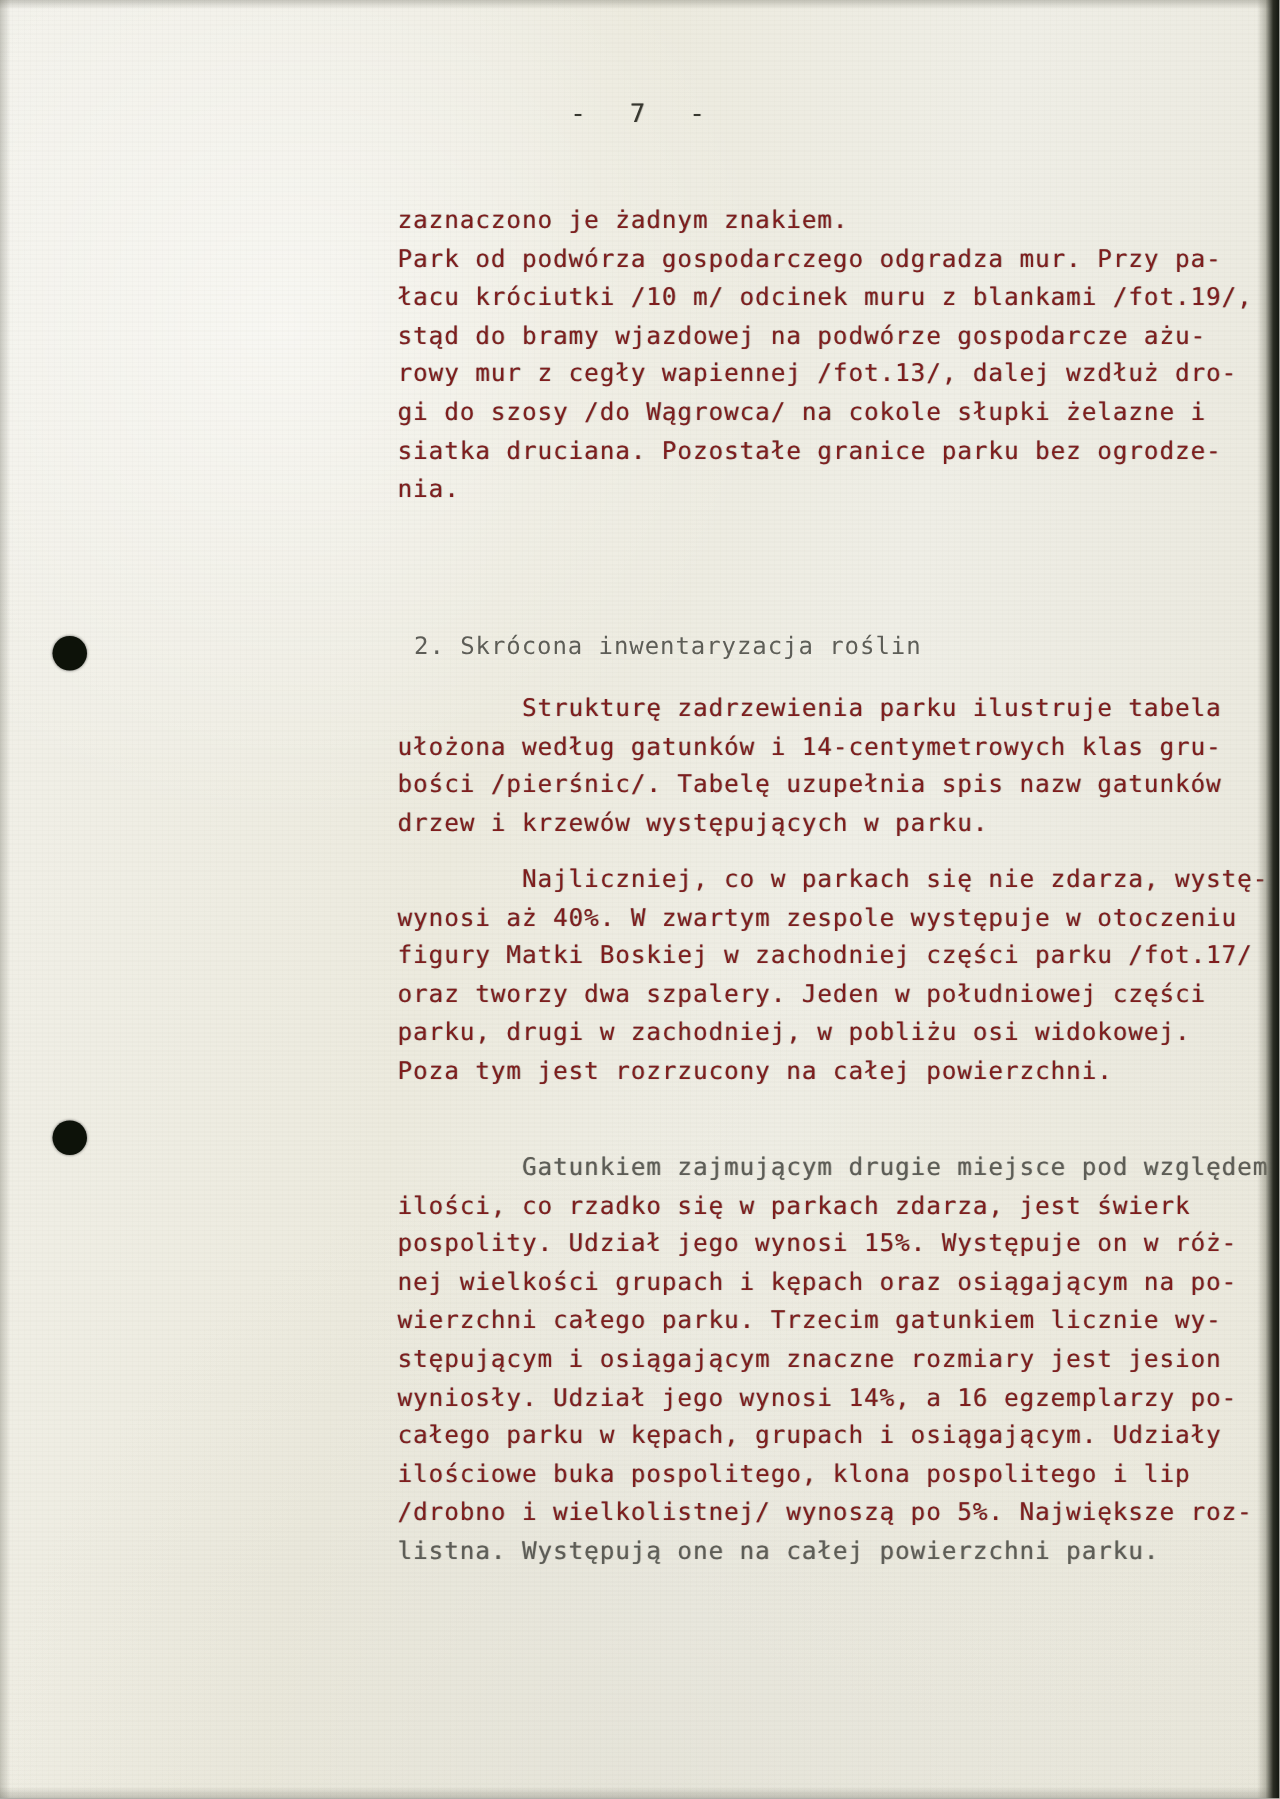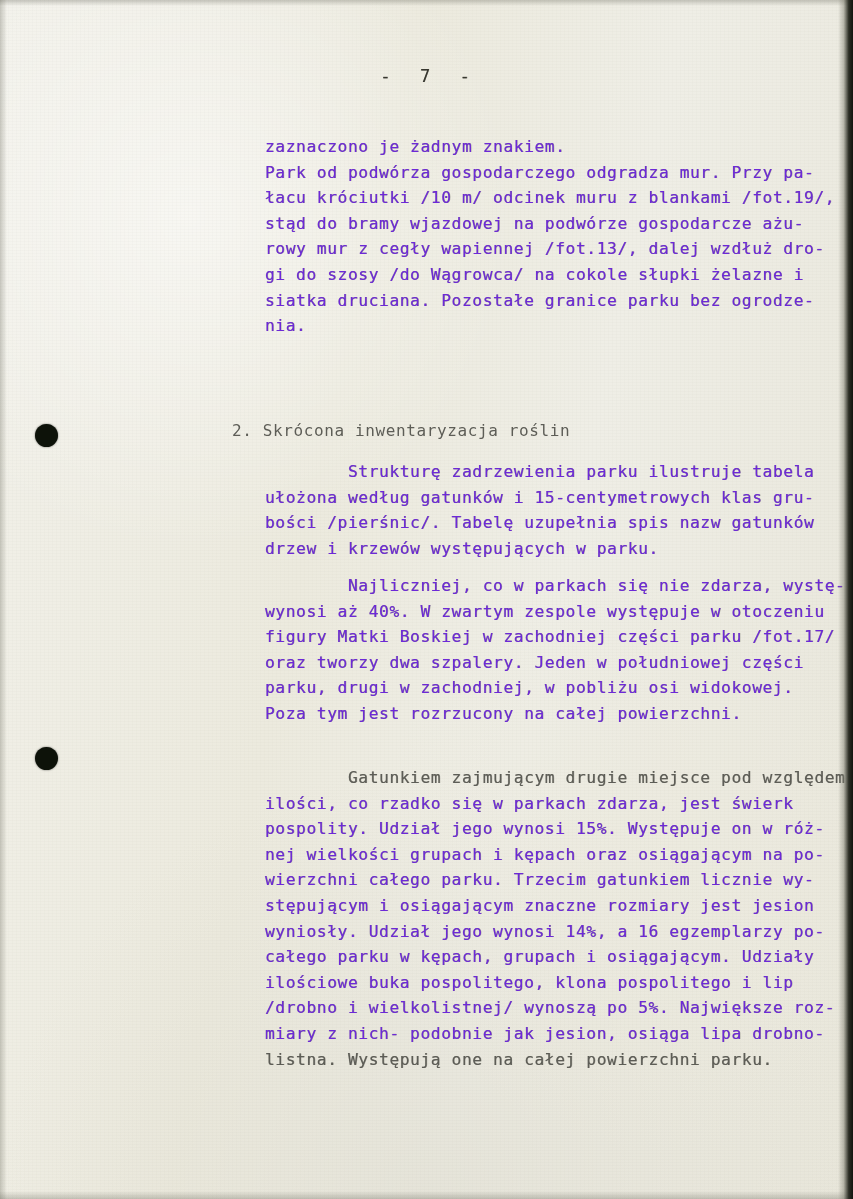--- a/index.html
+++ b/index.html
@@ -96,34 +96,34 @@
     position: absolute;
     left: 265px;
     width: 580px;
   }
   .text-block .line {
     display: block;
     height: 25.6px;
     line-height: 25.6px;
     font-size: 16.2px;
     letter-spacing: 0.62px;
-    color: #6d28d9;
+    color: #7f1d1d;
     white-space: pre;
     text-shadow:
       0.45px 0.3px 0.45px rgba(60,60,54,0.42),
       -0.3px 0.25px 0.55px rgba(95,95,85,0.28);
   }
   .line.faint  { color: #4a4a44; opacity: 0.88; }
 
   #heading-section {
     position: absolute;
     left: 232px;
     top: 421px;
   }
-  #heading-section .line { letter-spacing: 0.62px; }
+  #heading-section .line { letter-spacing: 0.62px; margin-left: 44px; }
 
   #para-intro    { top: 134px; }
   #para-structure{ top: 459px; }
   #para-grab     { top: 573px; }
   #para-swierk   { top: 765px; }
 </style>
 </head>
 <body>
 
 <div id="page">
@@ -143,21 +143,21 @@
     <span class="line">siatka druciana. Pozostałe granice parku bez ogrodze-</span>
     <span class="line">nia.</span>
   </div>
 
   <div id="heading-section">
     <span class="line faint">2. Skrócona inwentaryzacja roślin</span>
   </div>
 
   <div class="text-block" id="para-structure">
     <span class="line">        Strukturę zadrzewienia parku ilustruje tabela</span>
-    <span class="line">ułożona według gatunków i 15-centymetrowych klas gru-</span>
+    <span class="line">ułożona według gatunków i 14-centymetrowych klas gru-</span>
     <span class="line">bości /pierśnic/. Tabelę uzupełnia spis nazw gatunków</span>
     <span class="line">drzew i krzewów występujących w parku.</span>
   </div>
 
   <div class="text-block" id="para-grab">
     <span class="line">        Najliczniej, co w parkach się nie zdarza, wystę-</span>
     <span class="line">wynosi aż 40%. W zwartym zespole występuje w otoczeniu</span>
     <span class="line">figury Matki Boskiej w zachodniej części parku /fot.17/</span>
     <span class="line">oraz tworzy dwa szpalery. Jeden w południowej części</span>
     <span class="line">parku, drugi w zachodniej, w pobliżu osi widokowej.</span>
@@ -168,21 +168,20 @@
     <span class="line faint">        Gatunkiem zajmującym drugie miejsce pod względem</span>
     <span class="line">ilości, co rzadko się w parkach zdarza, jest świerk</span>
     <span class="line">pospolity. Udział jego wynosi 15%. Występuje on w róż-</span>
     <span class="line">nej wielkości grupach i kępach oraz osiągającym na po-</span>
     <span class="line">wierzchni całego parku. Trzecim gatunkiem licznie wy-</span>
     <span class="line">stępującym i osiągającym znaczne rozmiary jest jesion</span>
     <span class="line">wyniosły. Udział jego wynosi 14%, a 16 egzemplarzy po-</span>
     <span class="line">całego parku w kępach, grupach i osiągającym. Udziały</span>
     <span class="line">ilościowe buka pospolitego, klona pospolitego i lip</span>
     <span class="line">/drobno i wielkolistnej/ wynoszą po 5%. Największe roz-</span>
-    <span class="line">miary z nich- podobnie jak jesion, osiąga lipa drobno-</span>
     <span class="line faint">listna. Występują one na całej powierzchni parku.</span>
   </div>
 
   <div class="punch-hole" id="punch-hole-top"></div>
   <div class="punch-hole" id="punch-hole-bottom"></div>
 
   <div id="edge-left"></div>
   <div id="edge-top"></div>
   <div id="edge-bottom"></div>
   <div id="edge-right"></div>

